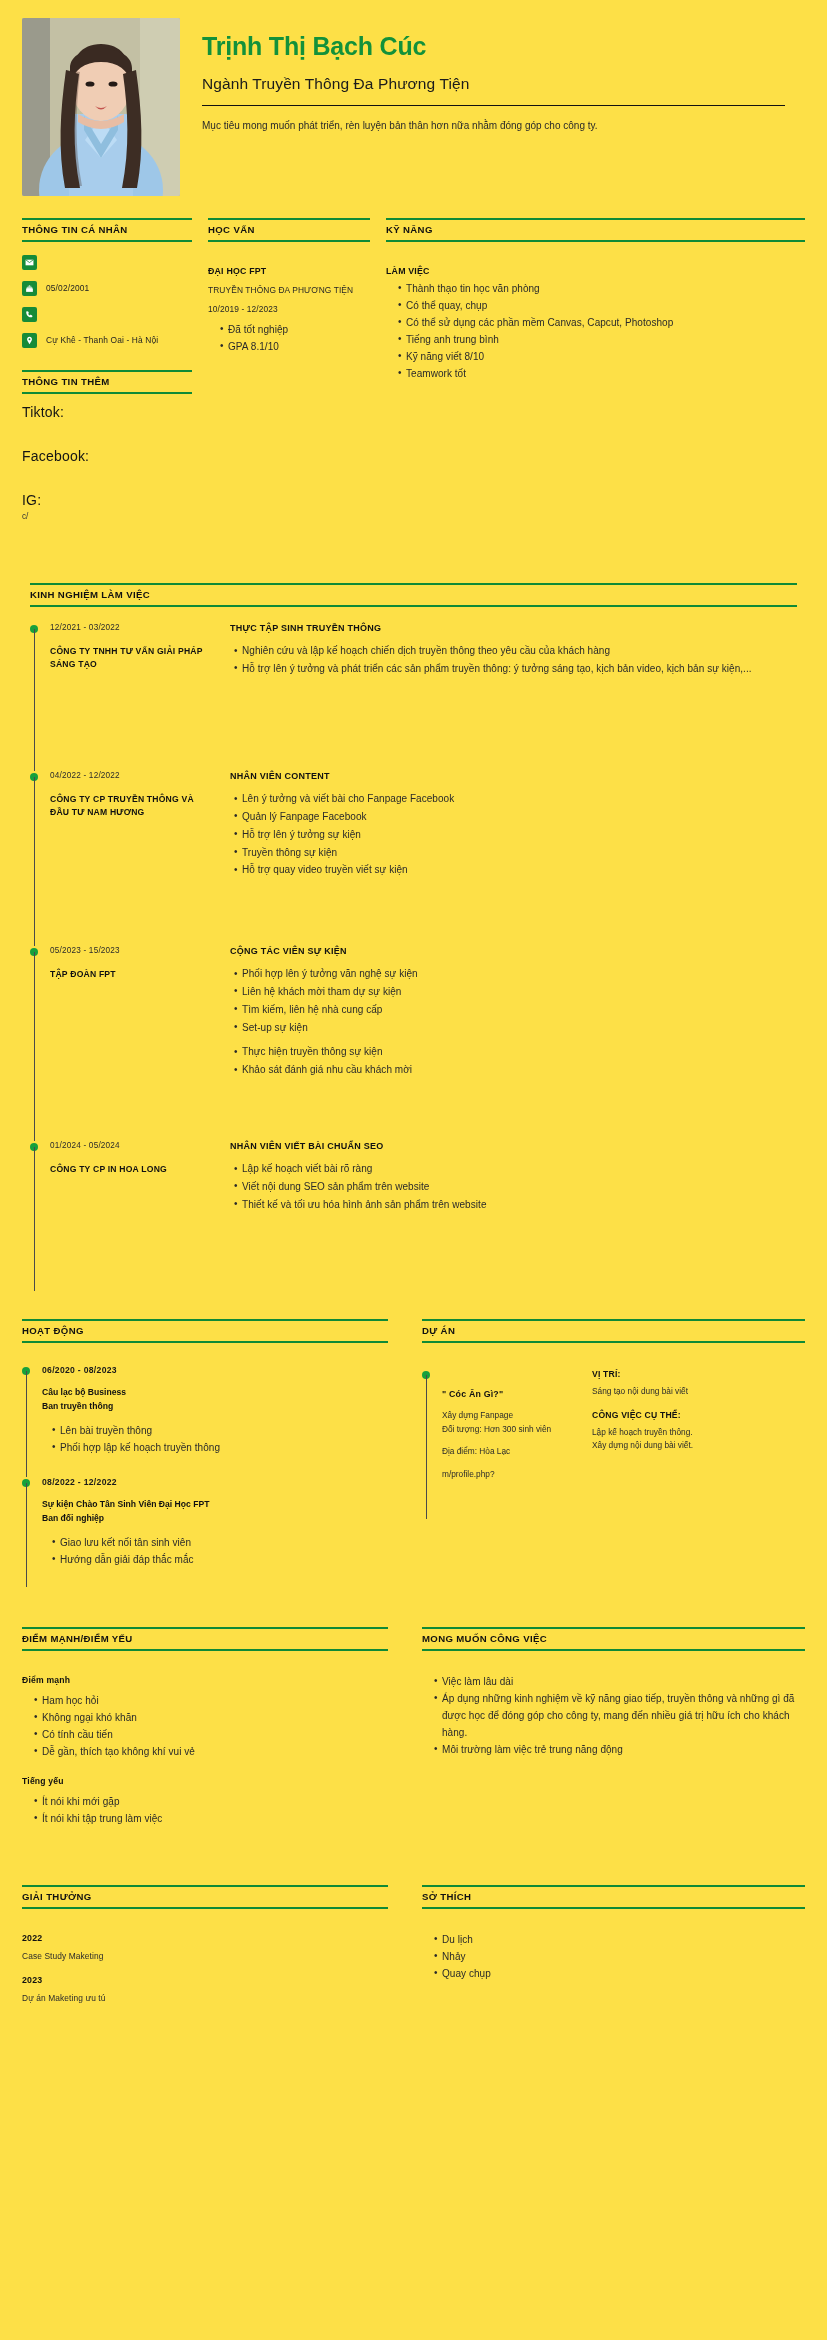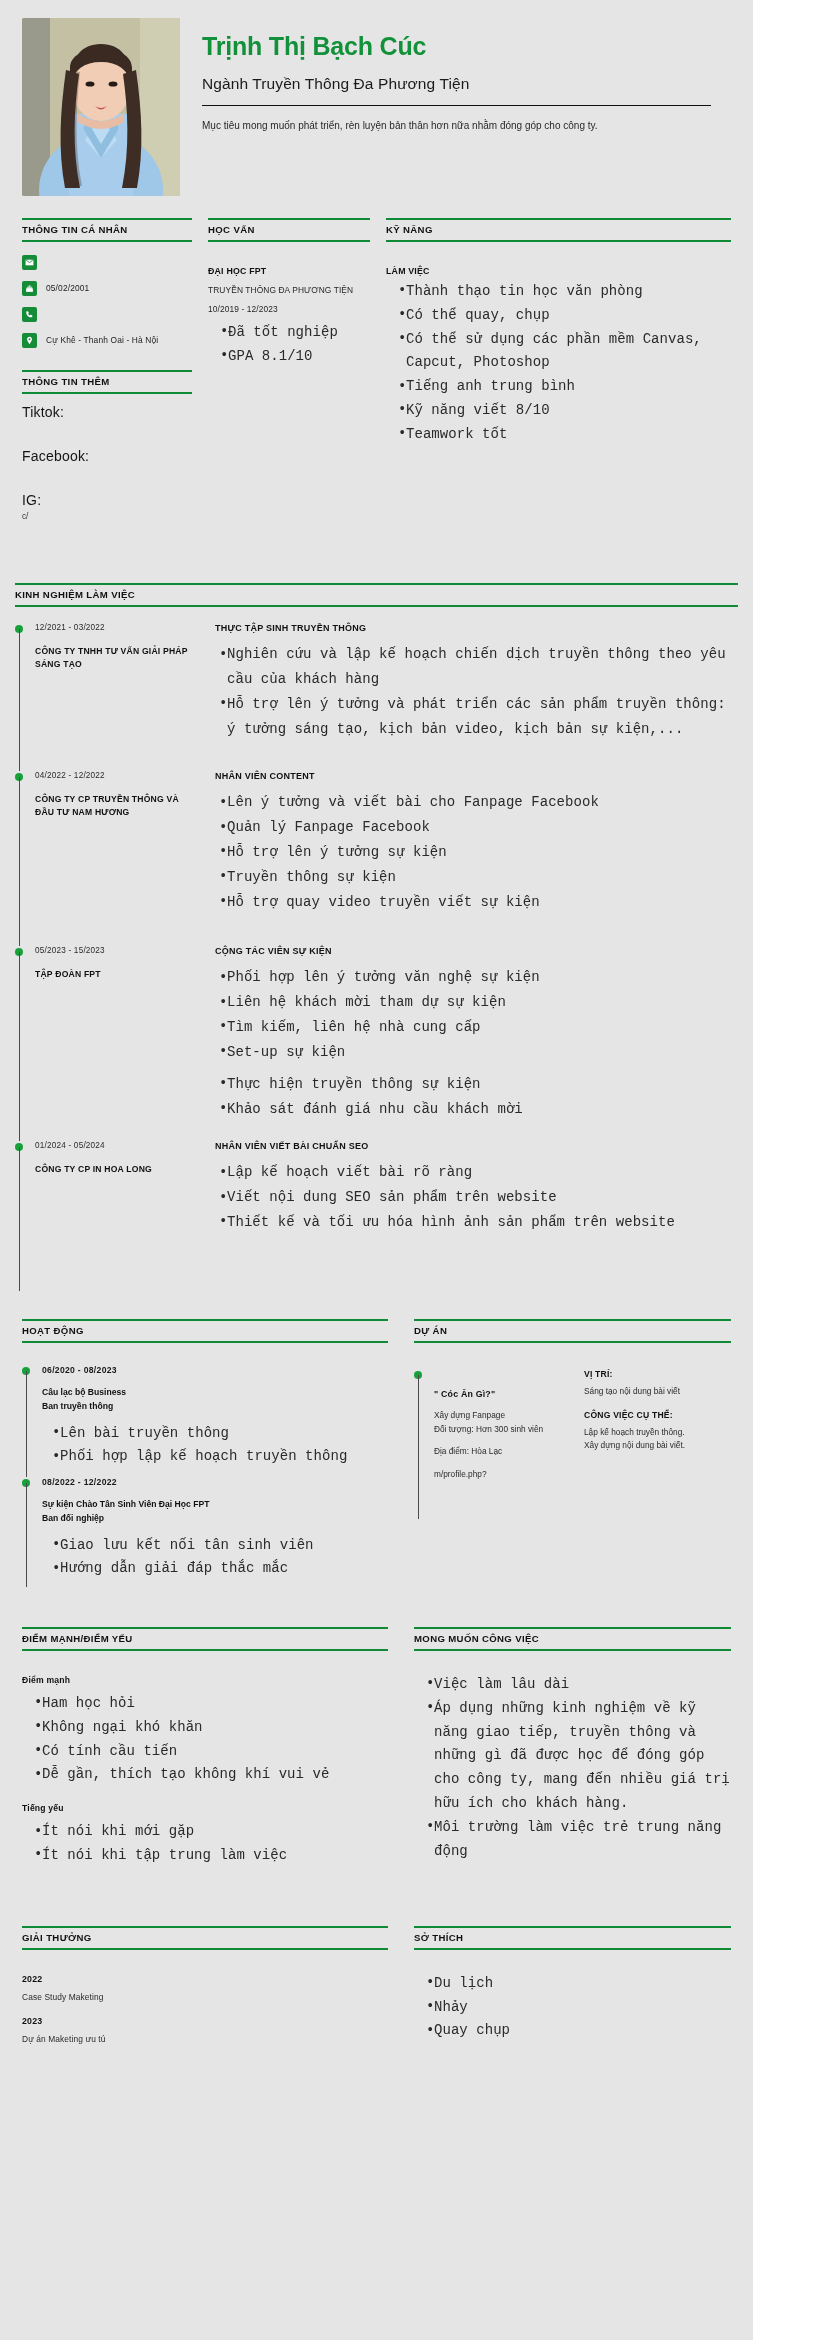--- a/index.html
+++ b/index.html
@@ -6,23 +6,23 @@
 
   body {
     width: 827px;
     background: #ffffff;
     font-family: "Liberation Sans", sans-serif;
     color: #1a1a1a;
     -webkit-font-smoothing: antialiased;
   }
 
   .page {
-    width: 753px;
+    width: 827px;
     min-height: 2340px;
-    background: #e5e5e5;
+    background: #fde047;
     padding: 0;
     position: relative;
   }
 
   
   .header {
     display: flex;
     padding: 18px 22px 0 22px;
     gap: 22px;
   }
@@ -154,47 +154,46 @@
   }
   .edu-dates {
     font-size: 8.4px;
     color: #262626;
     letter-spacing: 0.1px;
     margin-bottom: 7px;
   }
 
   ul.bul { list-style: none; padding-left: 12px; }
   ul.bul > li {
-    font-size: 14px;
+    font-size: 10px;
     line-height: 1.7;
     color: #2a2a2a;
     position: relative;
     padding-left: 8px;
     letter-spacing: 0.05px;
-    font-family: Liberation Mono, monospace;
   }
   ul.bul > li::before {
     content: "•";
     position: absolute;
     left: 0;
     top: -0.5px;
     color: #2a2a2a;
   }
 
   
   .skill-group-title {
     font-size: 8.8px;
     font-weight: 700;
     color: #111;
     letter-spacing: 0.2px;
     margin-bottom: 4px;
   }
 
   
-  .full-sec { padding: 0 15px; }
+  .full-sec { padding: 0 30px; }
   .exp-wrap { margin-top: 16px; position: relative; }
 
   .tl-item {
     display: flex;
     position: relative;
     padding-left: 20px;
   }
   .tl-rail {
     position: absolute;
     left: 0; top: 0; bottom: 0;
@@ -241,21 +240,21 @@
     margin-bottom: 9px;
   }
   .tl-right ul.bul { padding-left: 4px; }
   .tl-right ul.bul > li { line-height: 1.78; }
   .tl-gap { height: 7px; }
 
   
   .band2 {
     display: flex;
     padding: 0 22px;
-    gap: 0;
+    gap: 8px;
     margin-top: 22px;
   }
   .b2-left { width: 392px; flex: 0 0 392px; padding-right: 26px; }
   .b2-right { flex: 1; }
 
   .act-item { position: relative; padding-left: 20px; display: flex; flex-direction: column; }
   .act-date {
     font-size: 8.6px;
     font-weight: 700;
     color: #1a1a1a;

